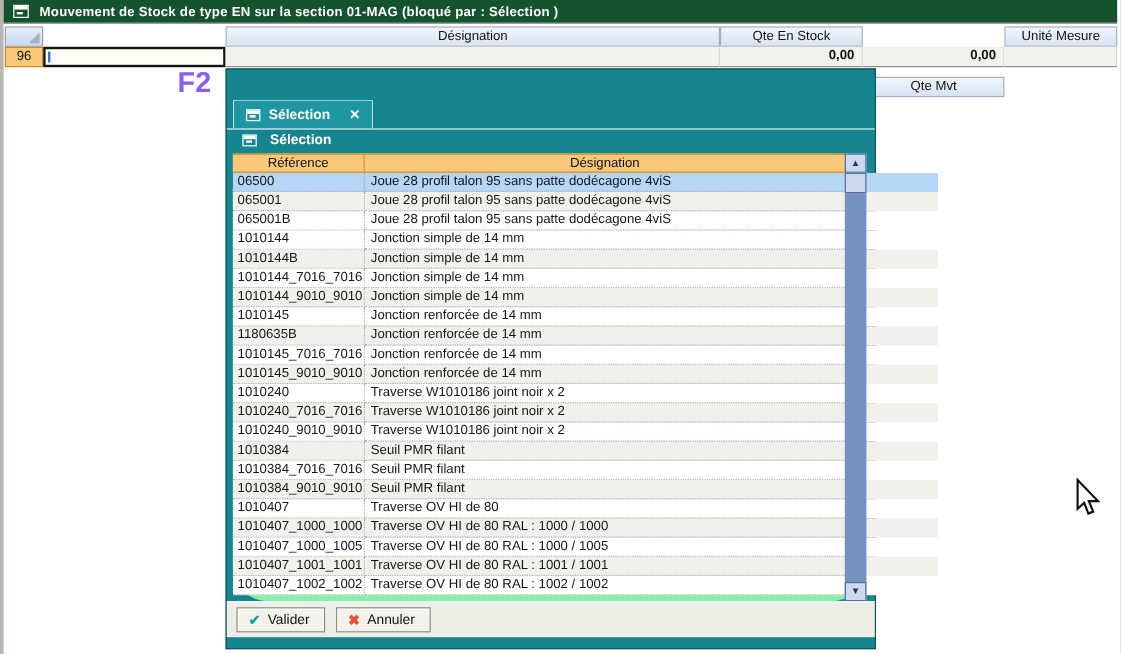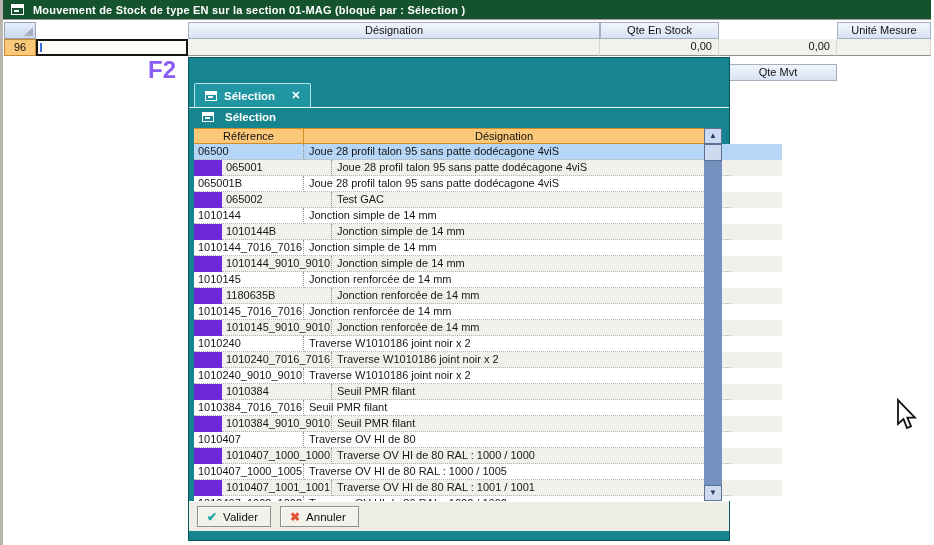--- a/index.html
+++ b/index.html
@@ -21,46 +21,46 @@
   .win-icon::after { content:""; position:absolute; left:2px; bottom:2px; width:5px; height:2px; background:#ffffff; }
 
   
   .hdr-cell, .row-cell { position:absolute; height:17px; font-size:11px; line-height:15px; color:#111; }
   .hdr-blue { background:linear-gradient(#f1f6fd,#d8e2f4); border:1px solid #a6aebf; text-align:center; }
   .hdr-orange { background:#f9c878; border:1px solid #c9892f; text-align:center; }
   .corner-cell { background:linear-gradient(#e6eefb,#c9d9f1); border:1px solid #98a2b4; }
   .corner-tri { position:absolute; right:2px; bottom:2px; width:0; height:0;
                 border-left:9px solid transparent; border-bottom:9px solid #aab0ba; }
   .cell-gray { background:#f2f1eb; border-right:1px solid #d9d7d0; border-bottom:1px solid #8f8f8f; }
-  .num-right { text-align:right; padding-right:6px; }
+  .num-right { text-align:right; padding-right:6px;font-weight:bold; }
   .focus-cell { background:#fffef6; border:2px solid #141414; }
   .focus-caret { position:absolute; left:2px; top:2px; bottom:2px; width:2px; background:#3b6fd6; }
 
   .f2-hint { position:absolute; left:148px; top:56px; color:#8b5cf6; font-size:24px; font-weight:bold; }
 
   
   .popup { position:absolute; left:188px; top:57px; width:542px; height:484px;
            background:#17858f; border:1px solid #0a545c; }
   .popup-tab { position:absolute; left:5px; top:25px; height:24px; padding:0 10px;
                background:#1f96a2; border:1px solid #b9e3e8; border-bottom:none; border-radius:2px 2px 0 0;
                display:flex; align-items:center; gap:7px; color:#fff; font-size:11.5px; font-weight:bold; }
   .tab-close { margin-left:9px; font-weight:bold; font-size:11px; color:#fff; }
   .tab-underline { position:absolute; left:0; top:49px; width:100%; height:1px; background:#e9f5f6; }
   .popup-label { position:absolute; left:13px; top:53px; display:flex; align-items:center; gap:11px;
                  color:#fff; font-size:11.5px; font-weight:bold; }
 
-  .list-box { position:absolute; left:5px; top:70px; width:528px; height:373px; background:#6d28d9; }
+  .list-box { position:absolute; left:5px; top:70px; width:528px; height:373px; background:#86efac;border-radius:29px; }
   .list-header { position:absolute; left:0; top:0; width:510px; height:16px; display:flex; }
   .list-header .lh-cell { background:#fac878; border-top:1px solid #d28c28; border-bottom:1px solid #d28c28;
                           font-size:11px; line-height:14px; text-align:center; color:#111; }
   .lh-ref { width:110px; border-right:1px solid #d28c28; }
   .lh-des { width:400px; }
   .list-rows { position:absolute; left:0; top:16px; width:588px; height:357px; overflow:hidden; }
   .lrow { display:flex; height:16px; font-size:11px; line-height:15px; color:#161616; background:#ffffff; }
-  .lrow.alt { background:#f1f0eb;margin-left:28px; }
+  .lrow.alt { background:#f1f0eb; }
   .lrow.selected { background:#b5d6f6; }
   .lrow .c-ref { width:110px; padding-left:4px; border-right:1px dotted #8f8f8f; border-bottom:1px dotted #b5b3ae;
                  overflow:hidden; white-space:nowrap; }
   .lrow .c-des { width:400px; padding-left:5px; border-bottom:1px dotted #b5b3ae; overflow:hidden; white-space:nowrap; }
 
   
   .vscroll { position:absolute; right:0; top:0; width:18px; height:373px; background:#7392bf; }
   .sbtn { position:absolute; left:0; width:18px; height:16px; background:#ccd9ef; border:1px solid #5a7194;
           color:#243a5e; font-size:8px; line-height:14px; text-align:center; }
   .sbtn.up { top:0; }
@@ -133,24 +133,20 @@
             <div class="c-des">Joue 28 profil talon 95 sans patte dodécagone 4viS</div>
           </div>
           <div class="lrow alt">
             <div class="c-ref">065001</div>
             <div class="c-des">Joue 28 profil talon 95 sans patte dodécagone 4viS</div>
           </div>
           <div class="lrow">
             <div class="c-ref">065001B</div>
             <div class="c-des">Joue 28 profil talon 95 sans patte dodécagone 4viS</div>
           </div>
-          <div class="lrow alt">
-            <div class="c-ref">065002</div>
-            <div class="c-des">Test GAC</div>
-          </div>
           <div class="lrow">
             <div class="c-ref">1010144</div>
             <div class="c-des">Jonction simple de 14 mm</div>
           </div>
           <div class="lrow alt">
             <div class="c-ref">1010144B</div>
             <div class="c-des">Jonction simple de 14 mm</div>
           </div>
           <div class="lrow">
             <div class="c-ref">1010144_7016_7016</div>

